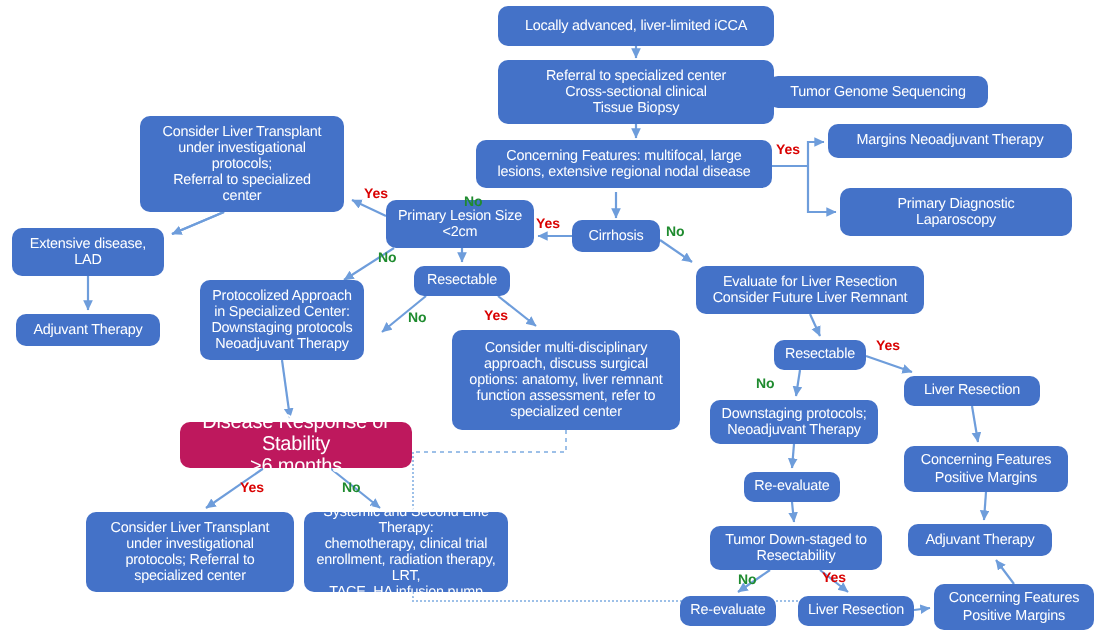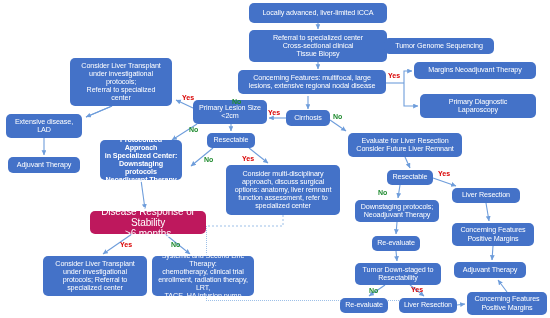--- a/index.html
+++ b/index.html
@@ -166,21 +166,21 @@
       <div class="node" style="left: 8px; top: 157px; width: 72px; height: 16px; font-size: 7.2px; background: rgb(68, 114, 200); color: rgb(255, 255, 255);">
         <span style="white-space: pre-line;">Adjuvant Therapy</span>
       </div>
       <div class="node" style="left: 193px; top: 100px; width: 74px; height: 24px; font-size: 7.2px; background: rgb(68, 114, 200); color: rgb(255, 255, 255);">
         <span style="white-space: pre-line;">Primary Lesion Size
 &lt;2cm</span>
       </div>
       <div class="node" style="left: 286px; top: 110px; width: 44px; height: 16px; font-size: 7.2px; background: rgb(68, 114, 200); color: rgb(255, 255, 255);">
         <span style="white-space: pre-line;">Cirrhosis</span>
       </div>
-      <div class="node" style="left: 100px; top: 140px; width: 82px; height: 40px; font-size: 7.2px; background: rgb(68, 114, 200); color: rgb(255, 255, 255); font-weight: bold;">
+      <div class="node" style="left: 100px; top: 140px; width: 82px; height: 40px; font-size: 7.2px; background: rgb(68, 114, 200); color: rgb(255, 255, 255);">
         <span style="white-space: pre-line;">Protocolized Approach
 in Specialized Center:
 Downstaging protocols
 Neoadjuvant Therapy</span>
       </div>
       <div class="node" style="left: 207px; top: 133px; width: 48px; height: 15px; font-size: 7.2px; background: rgb(68, 114, 200); color: rgb(255, 255, 255);">
         <span style="white-space: pre-line;">Resectable</span>
       </div>
       <div class="node" style="left: 226px; top: 165px; width: 114px; height: 50px; font-size: 7.2px; background: rgb(68, 114, 200); color: rgb(255, 255, 255);">
         <span style="white-space: pre-line;">Consider multi-disciplinary

